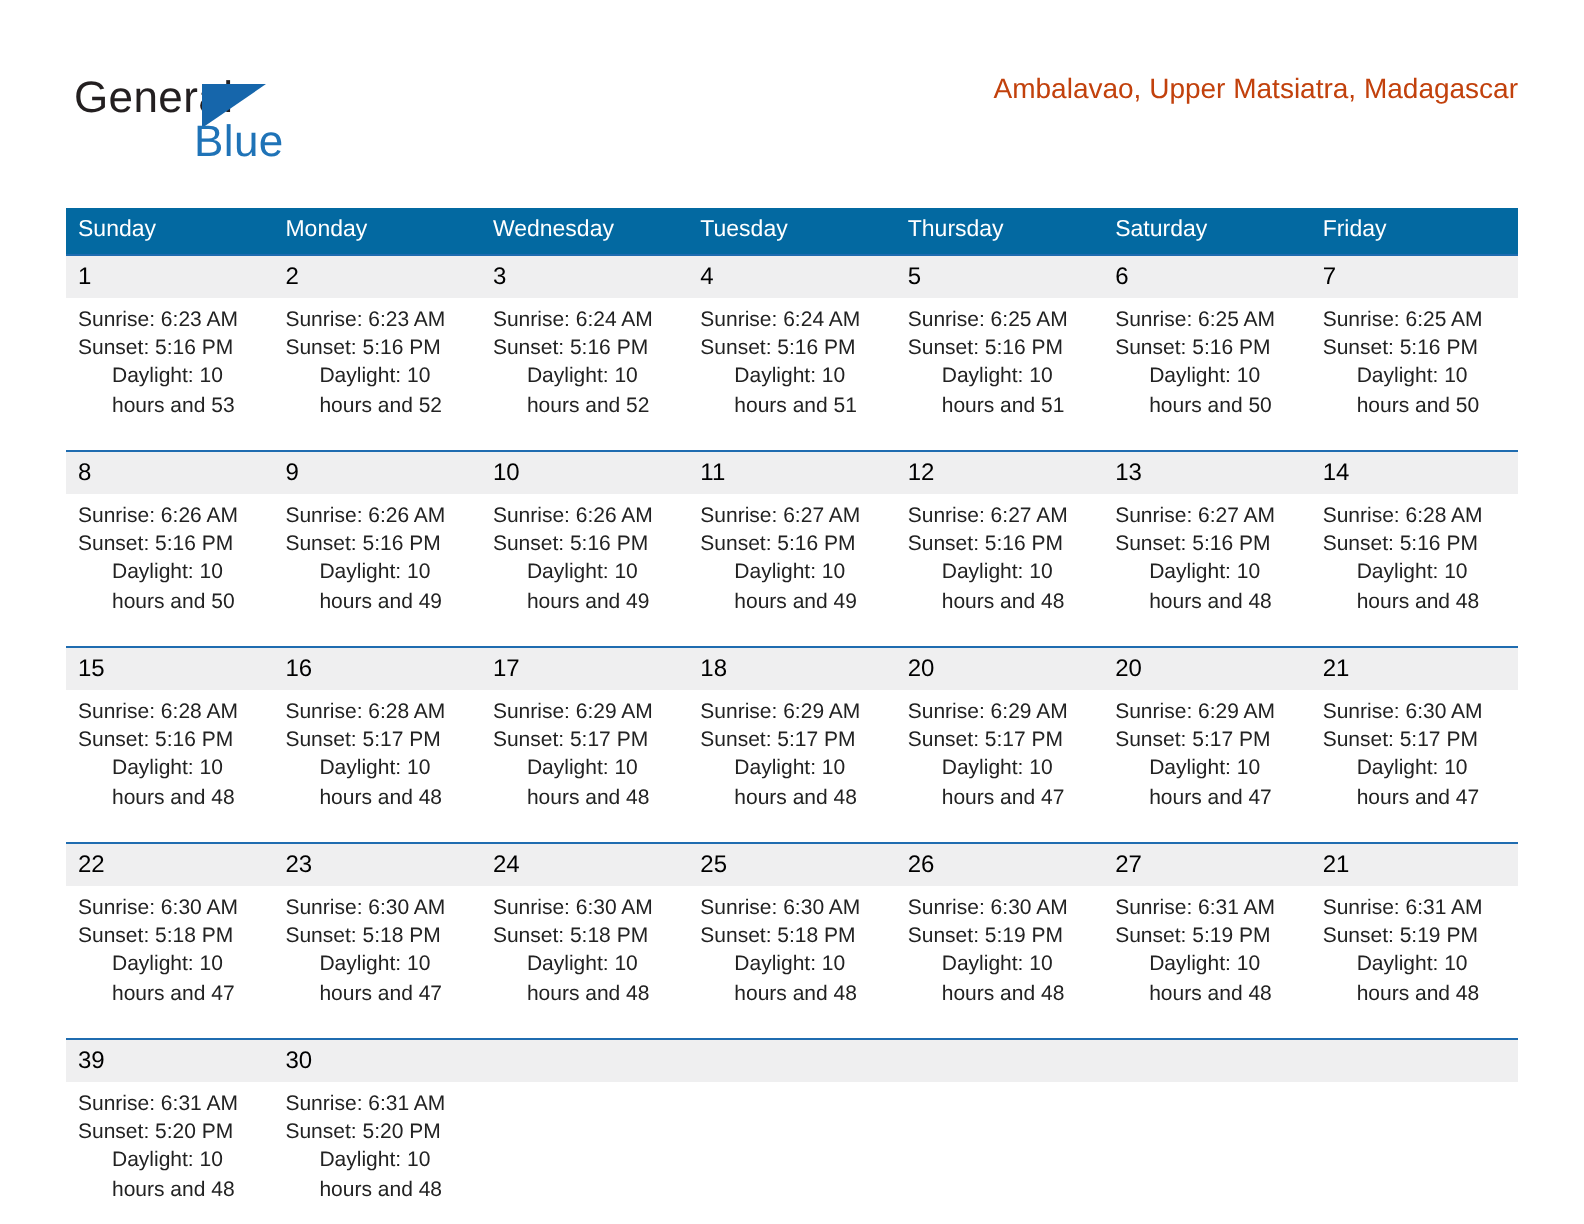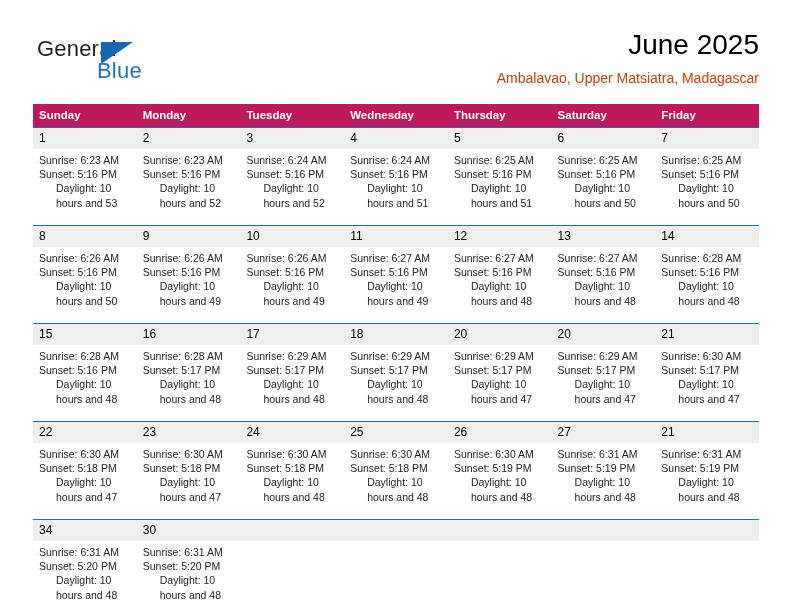--- a/index.html
+++ b/index.html
@@ -89,22 +89,21 @@
   
   .calendar {
     position: absolute;
     left: 33px;
     top: 104px;
     width: 726px;
   }
   .weekday-row {
     display: flex;
     width: 100%;
-    background: #be185d;
-    font-weight: bold;
+    background: #0369a1;
   }
   .weekday {
     flex: 1 1 0;
     box-sizing: border-box;
     padding: 4px 6px 5px 6px;
     font-size: 11.5px;
     color: #ffffff;
     line-height: 14px;
     white-space: nowrap;
     overflow: hidden;
@@ -164,32 +163,31 @@
 
   <div class="header">
 
     <div class="logo">
       <span class="logo-general">General</span>
       <span class="logo-triangle"></span>
       <span class="logo-blue">Blue</span>
     </div>
 
     <div class="title-block">
-      <div class="cal-title">June 2025</div>
       <div class="cal-subtitle">Ambalavao, Upper Matsiatra, Madagascar</div>
     </div>
 
   </div>
 
   <div class="calendar">
     <div class="weekday-row" id="weekday-row">
         <div class="weekday">Sunday</div>
         <div class="weekday">Monday</div>
+        <div class="weekday">Wednesday</div>
         <div class="weekday">Tuesday</div>
-        <div class="weekday">Wednesday</div>
         <div class="weekday">Thursday</div>
         <div class="weekday">Saturday</div>
         <div class="weekday">Friday</div>
       </div>
     <div id="weeks-container">
         <div class="week-row first-row">
           <div class="day-cell">
             <div class="day-num-band">1</div>
             <div class="day-body">
               <div>Sunrise: 6:23 AM</div>
@@ -419,21 +417,21 @@
             <div class="day-body">
               <div>Sunrise: 6:31 AM</div>
               <div>Sunset: 5:19 PM</div>
               <div class="daylight">Daylight: 10 hours and 48 minutes.</div>
             </div>
           </div>
         </div>
         <div class="week-spacer"></div>
         <div class="week-row">
           <div class="day-cell">
-            <div class="day-num-band">34</div>
+            <div class="day-num-band">39</div>
             <div class="day-body">
               <div>Sunrise: 6:31 AM</div>
               <div>Sunset: 5:20 PM</div>
               <div class="daylight">Daylight: 10 hours and 48 minutes.</div>
             </div>
           </div>
           <div class="day-cell">
             <div class="day-num-band">30</div>
             <div class="day-body">
               <div>Sunrise: 6:31 AM</div>

